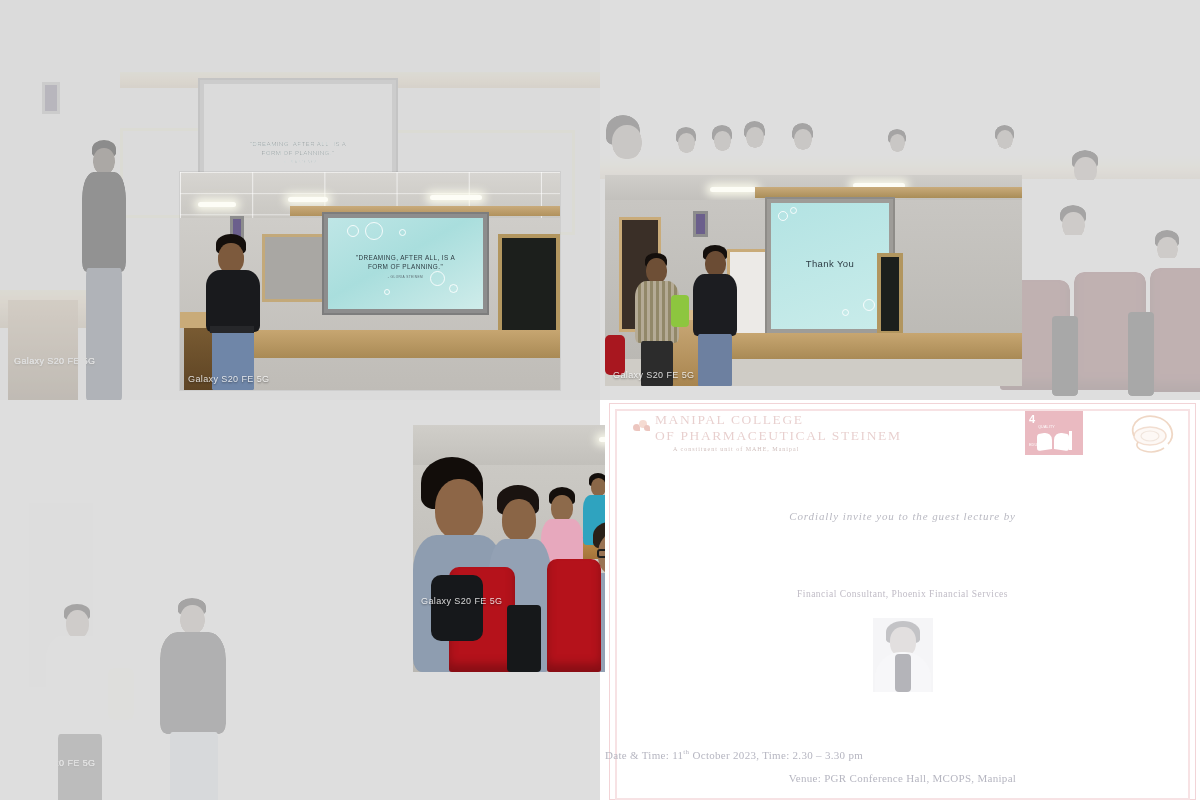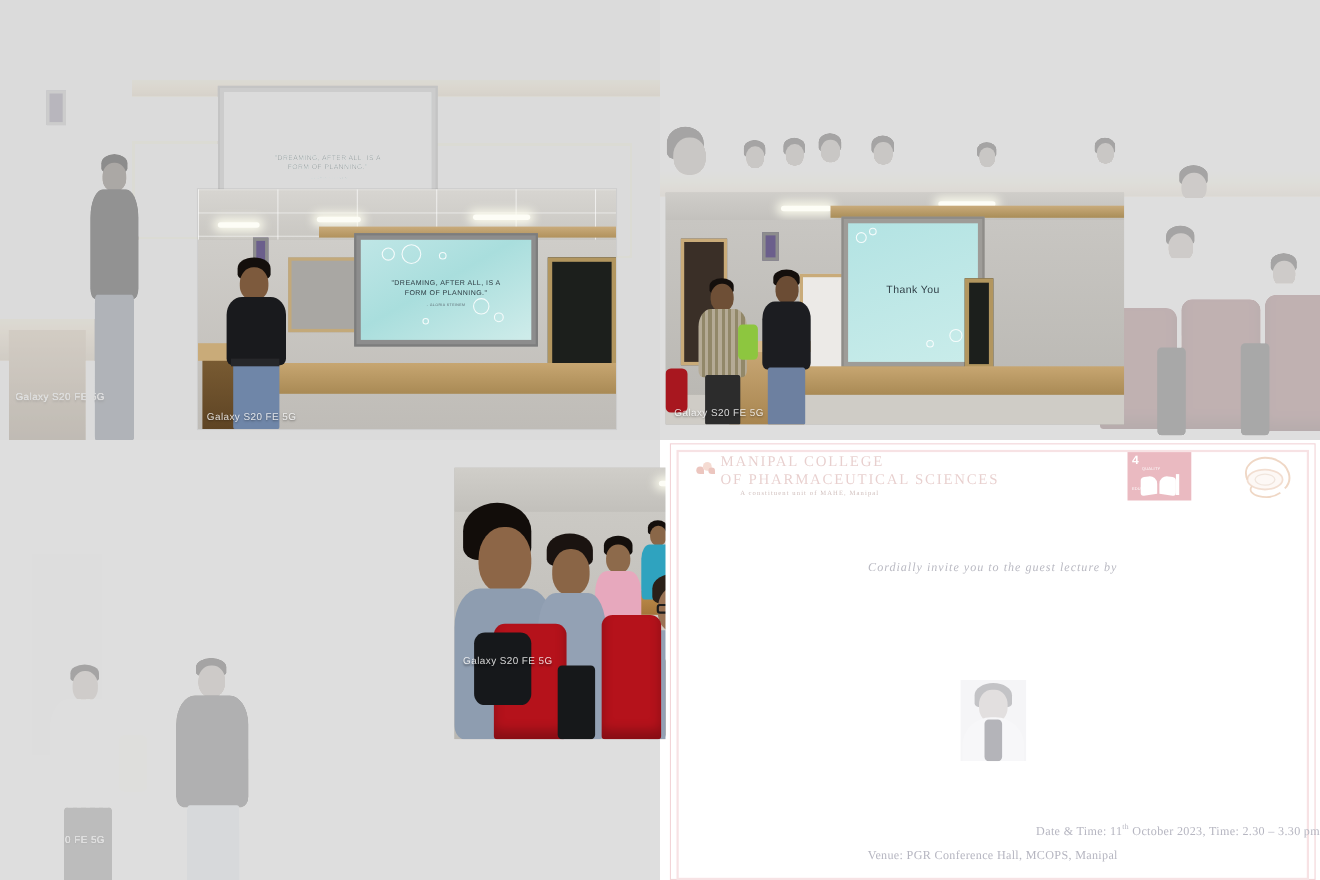--- a/index.html
+++ b/index.html
@@ -117,21 +117,21 @@
   .p-portrait .pface { position:absolute; left:17px; top:9px; width:26px;
      height:30px; border-radius:45%; background:#dedada; }
   .p-portrait .pcoat { position:absolute; left:2px; top:34px; width:56px;
      height:40px; border-radius:26px 26px 0 0; background:#f6f6f8; }
   .p-portrait .pshirt { position:absolute; left:22px; top:36px; width:16px;
      height:38px; background:#a7a7ad; border-radius:4px; }
 
   .p-topic { position:absolute; left:0; right:0; top:314px; text-align:center;
      font-family:"Liberation Serif", serif; font-size:14px;
      letter-spacing:.6px; color:#b3b3bf; }
-  .p-datetime { position:absolute; left:0; right:0; top:348px; text-align:right;
+  .p-datetime { position:absolute; left:0; right:0; top:348px; text-align:left;
      font-family:"Liberation Serif", serif; font-size:11px;
      letter-spacing:.3px; color:#b6b6c1; }
   .p-venue { position:absolute; left:0; right:0; top:372px; text-align:center;
      font-family:"Liberation Serif", serif; font-size:11px;
      letter-spacing:.3px; color:#b6b6c1; }
   .p-datetime sup { font-size:7px; }
 
   .audience-wrap { position:absolute; }
 </style>
 </head>
@@ -454,21 +454,21 @@
     <div class="innerline"></div>
 
     <div class="p-logo">
       <span class="mark">
         <i style="left:0;top:4px;width:7px;height:7px;"></i>
         <i style="left:6px;top:0;width:8px;height:8px;background:#e08a6d;"></i>
         <i style="left:11px;top:5px;width:6px;height:6px;background:#c2452f;"></i>
       </span>
       <span class="p-col-name">
         <span>MANIPAL COLLEGE</span><br>
-        <span>OF PHARMACEUTICAL SCIENCES</span>
+        <span>OF PHARMACEUTICAL STEINEM</span>
       </span>
     </div>
     <div class="p-sub-line">A constituent unit of MAHE, Manipal</div>
 
     <div class="sdg">
       <span class="n">4</span>
       <span class="t">
         <span>QUALITY</span><br>
         <span>EDUCATION</span>
       </span>
@@ -481,20 +481,21 @@
 
     <svg class="eyelogo" viewBox="0 0 62 48" fill="none">
       <ellipse cx="32" cy="26" rx="16" ry="9" stroke="#e3b79a" stroke-width="1.6" fill="#fbf1ea"></ellipse>
       <ellipse cx="32" cy="26" rx="9" ry="5" stroke="#e0c7b4" stroke-width="1.2" fill="none"></ellipse>
       <path d="M16 26 C10 12 26 2 42 8 C54 13 58 26 50 34" stroke="#dca77f" stroke-width="1.8" fill="none"></path>
       <path d="M20 32 C14 40 34 46 46 38" stroke="#dca77f" stroke-width="1.6" fill="none"></path>
     </svg>
 
     <div class="p-cordial">Cordially invite you to the guest lecture by</div>
 
+    <div class="p-role">Financial Consultant, Phoenix Financial Services</div>
 
     <div class="p-portrait">
       <span class="pbg"></span>
       <span class="phair"></span>
       <span class="pface"></span>
       <span class="pcoat"></span>
       <span class="pshirt"></span>
     </div>
 
     <div class="p-datetime"><span>Date &amp; Time: 11</span><sup>th</sup><span> October 2023,   Time: 2.30 – 3.30 pm</span></div>

